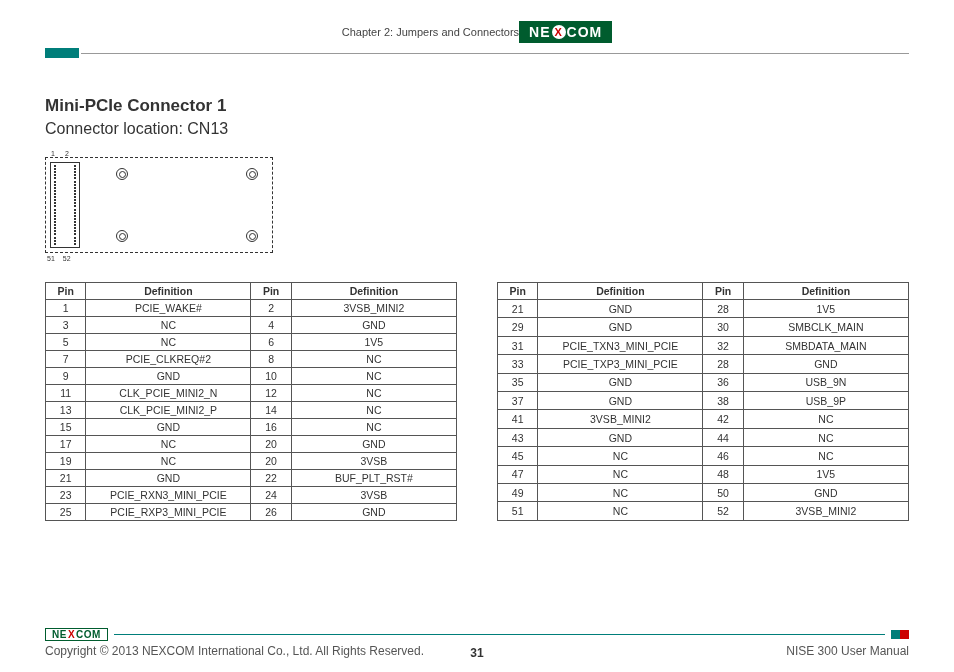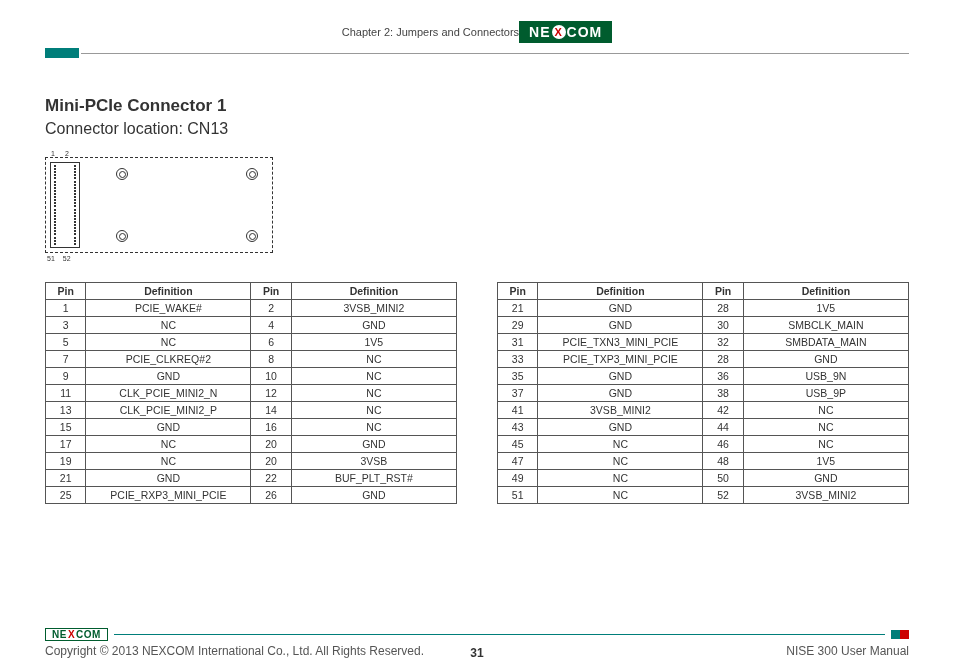--- a/index.html
+++ b/index.html
@@ -387,20 +387,26 @@
           <td>19</td>
           <td>NC</td>
           <td>20</td>
           <td>3VSB</td>
         </tr>
         <tr>
           <td>21</td>
           <td>GND</td>
           <td>22</td>
           <td>BUF_PLT_RST#</td>
+        </tr>
+        <tr>
+          <td>23</td>
+          <td>PCIE_RXN3_MINI_PCIE</td>
+          <td>24</td>
+          <td>3VSB</td>
         </tr>
         <tr>
           <td>25</td>
           <td>PCIE_RXP3_MINI_PCIE</td>
           <td>26</td>
           <td>GND</td>
         </tr>
       </tbody>
   </table>
   <table>

